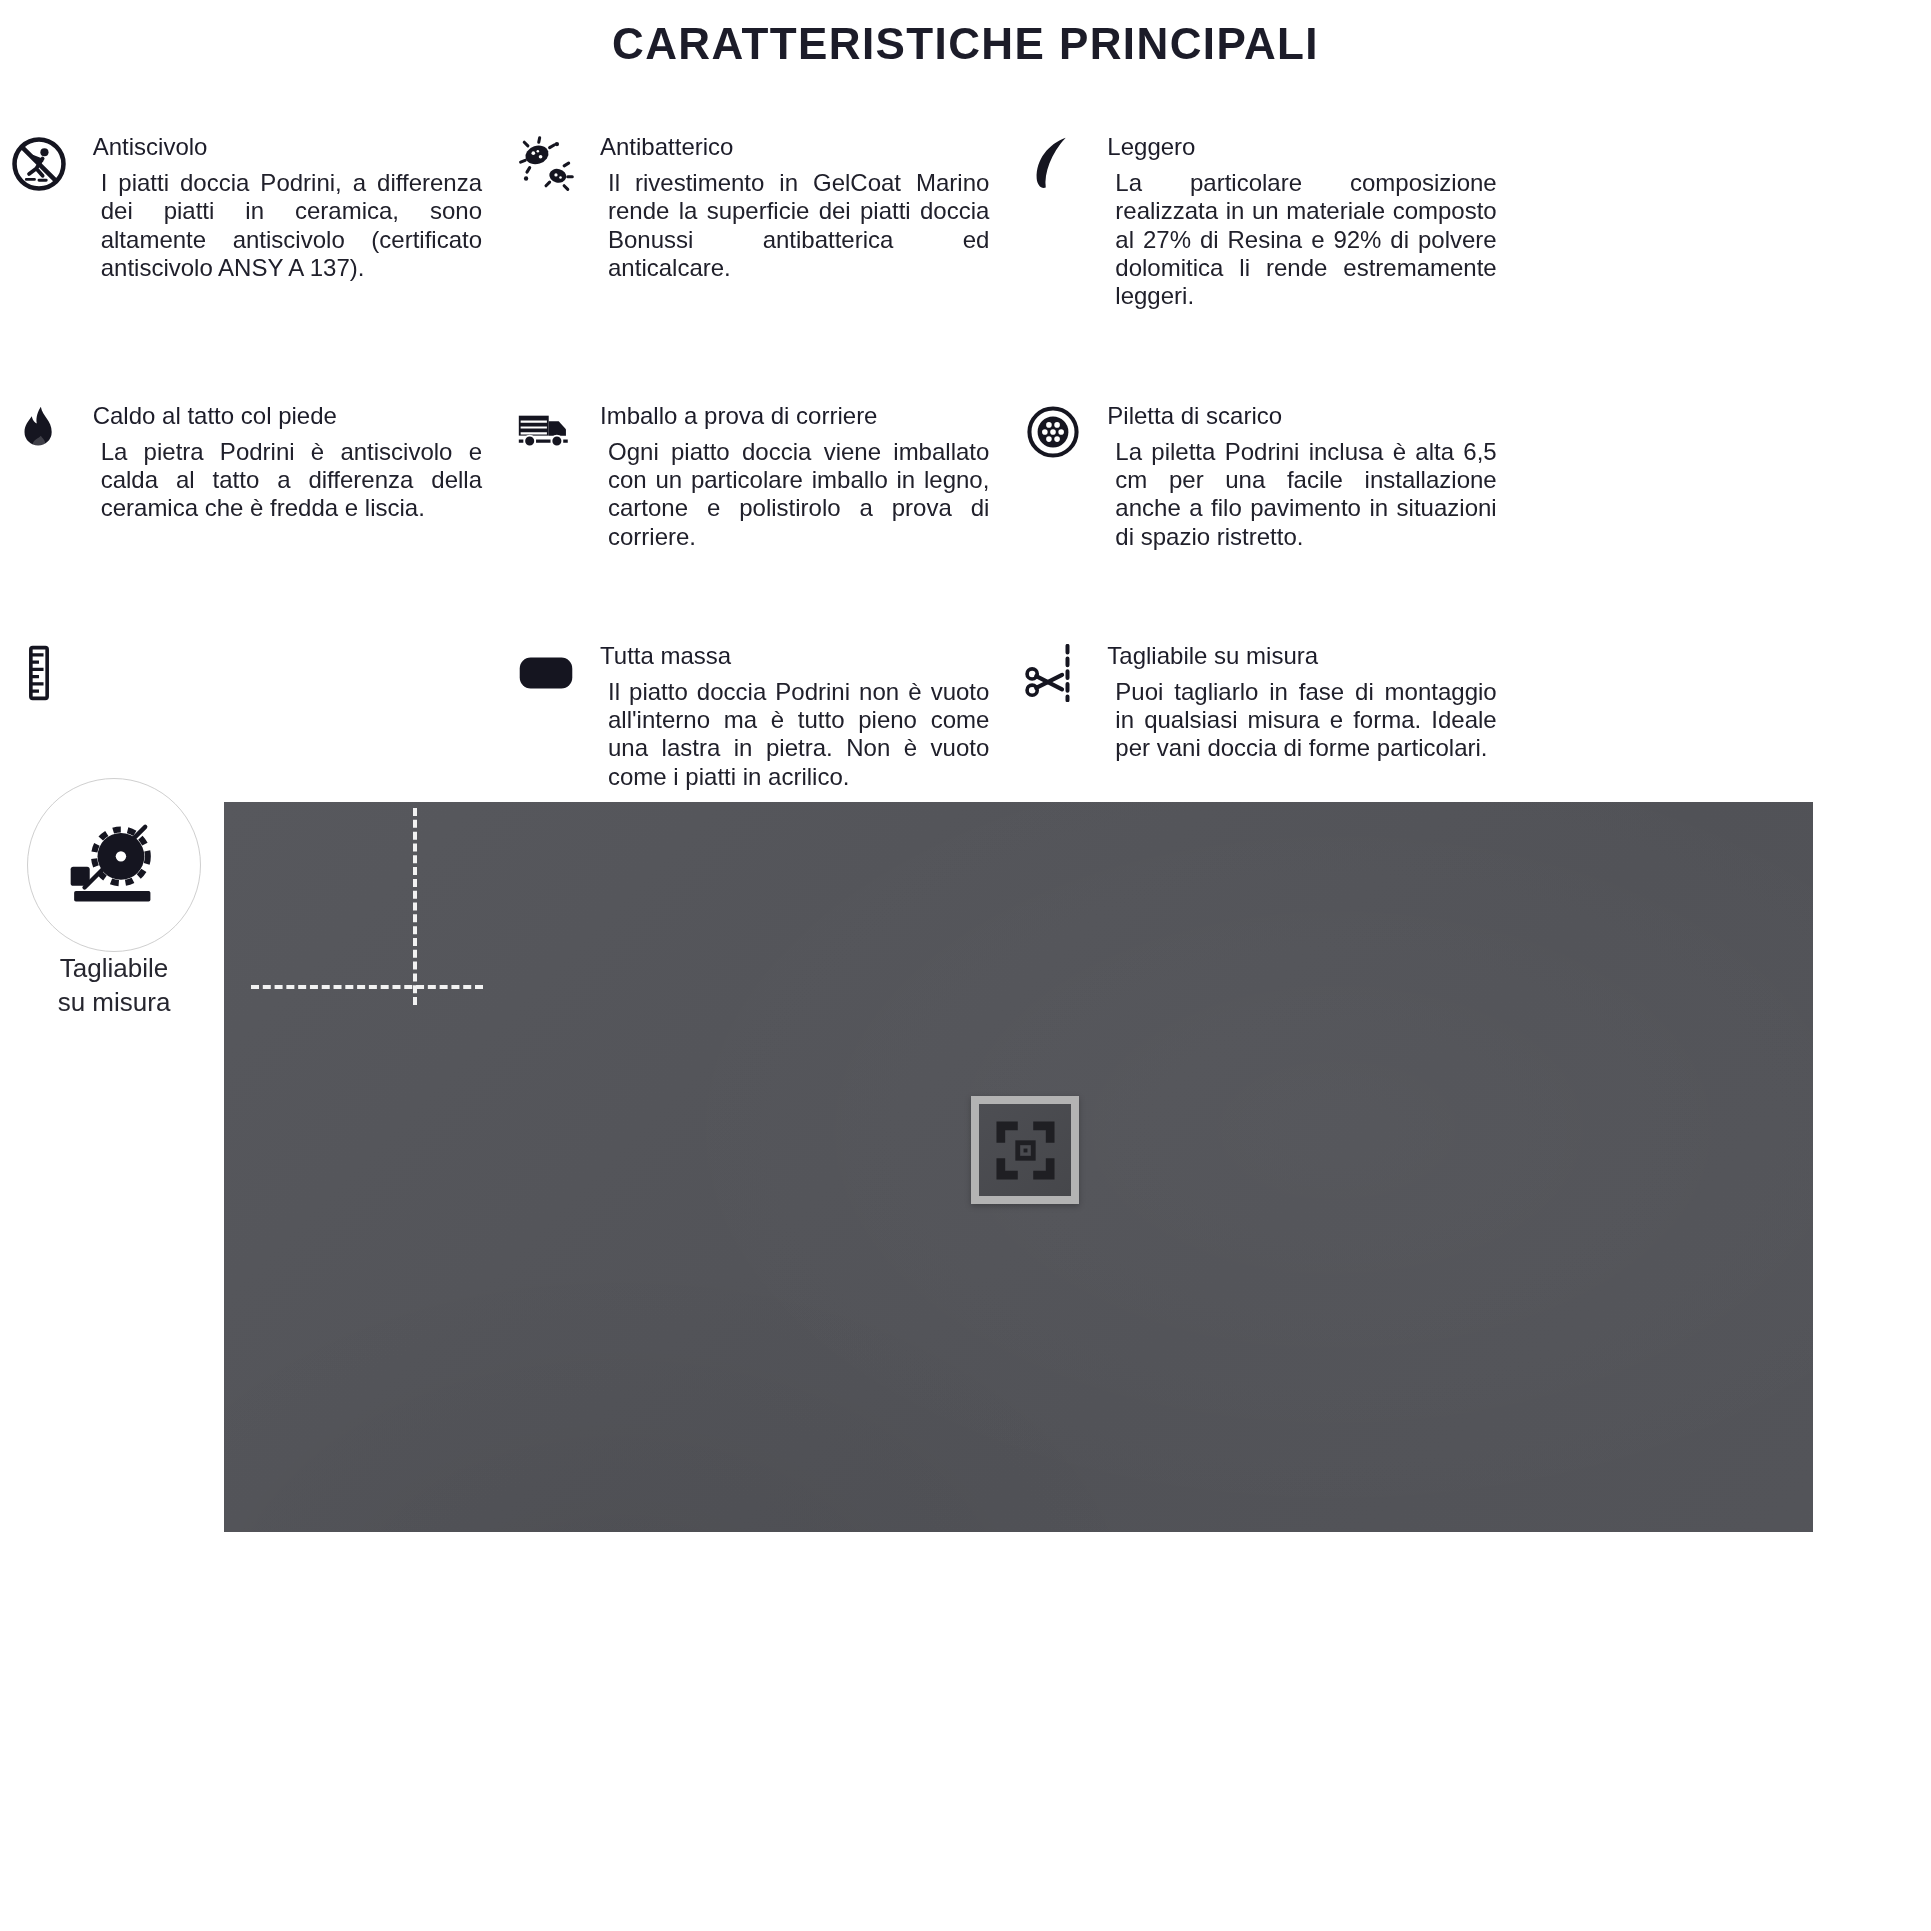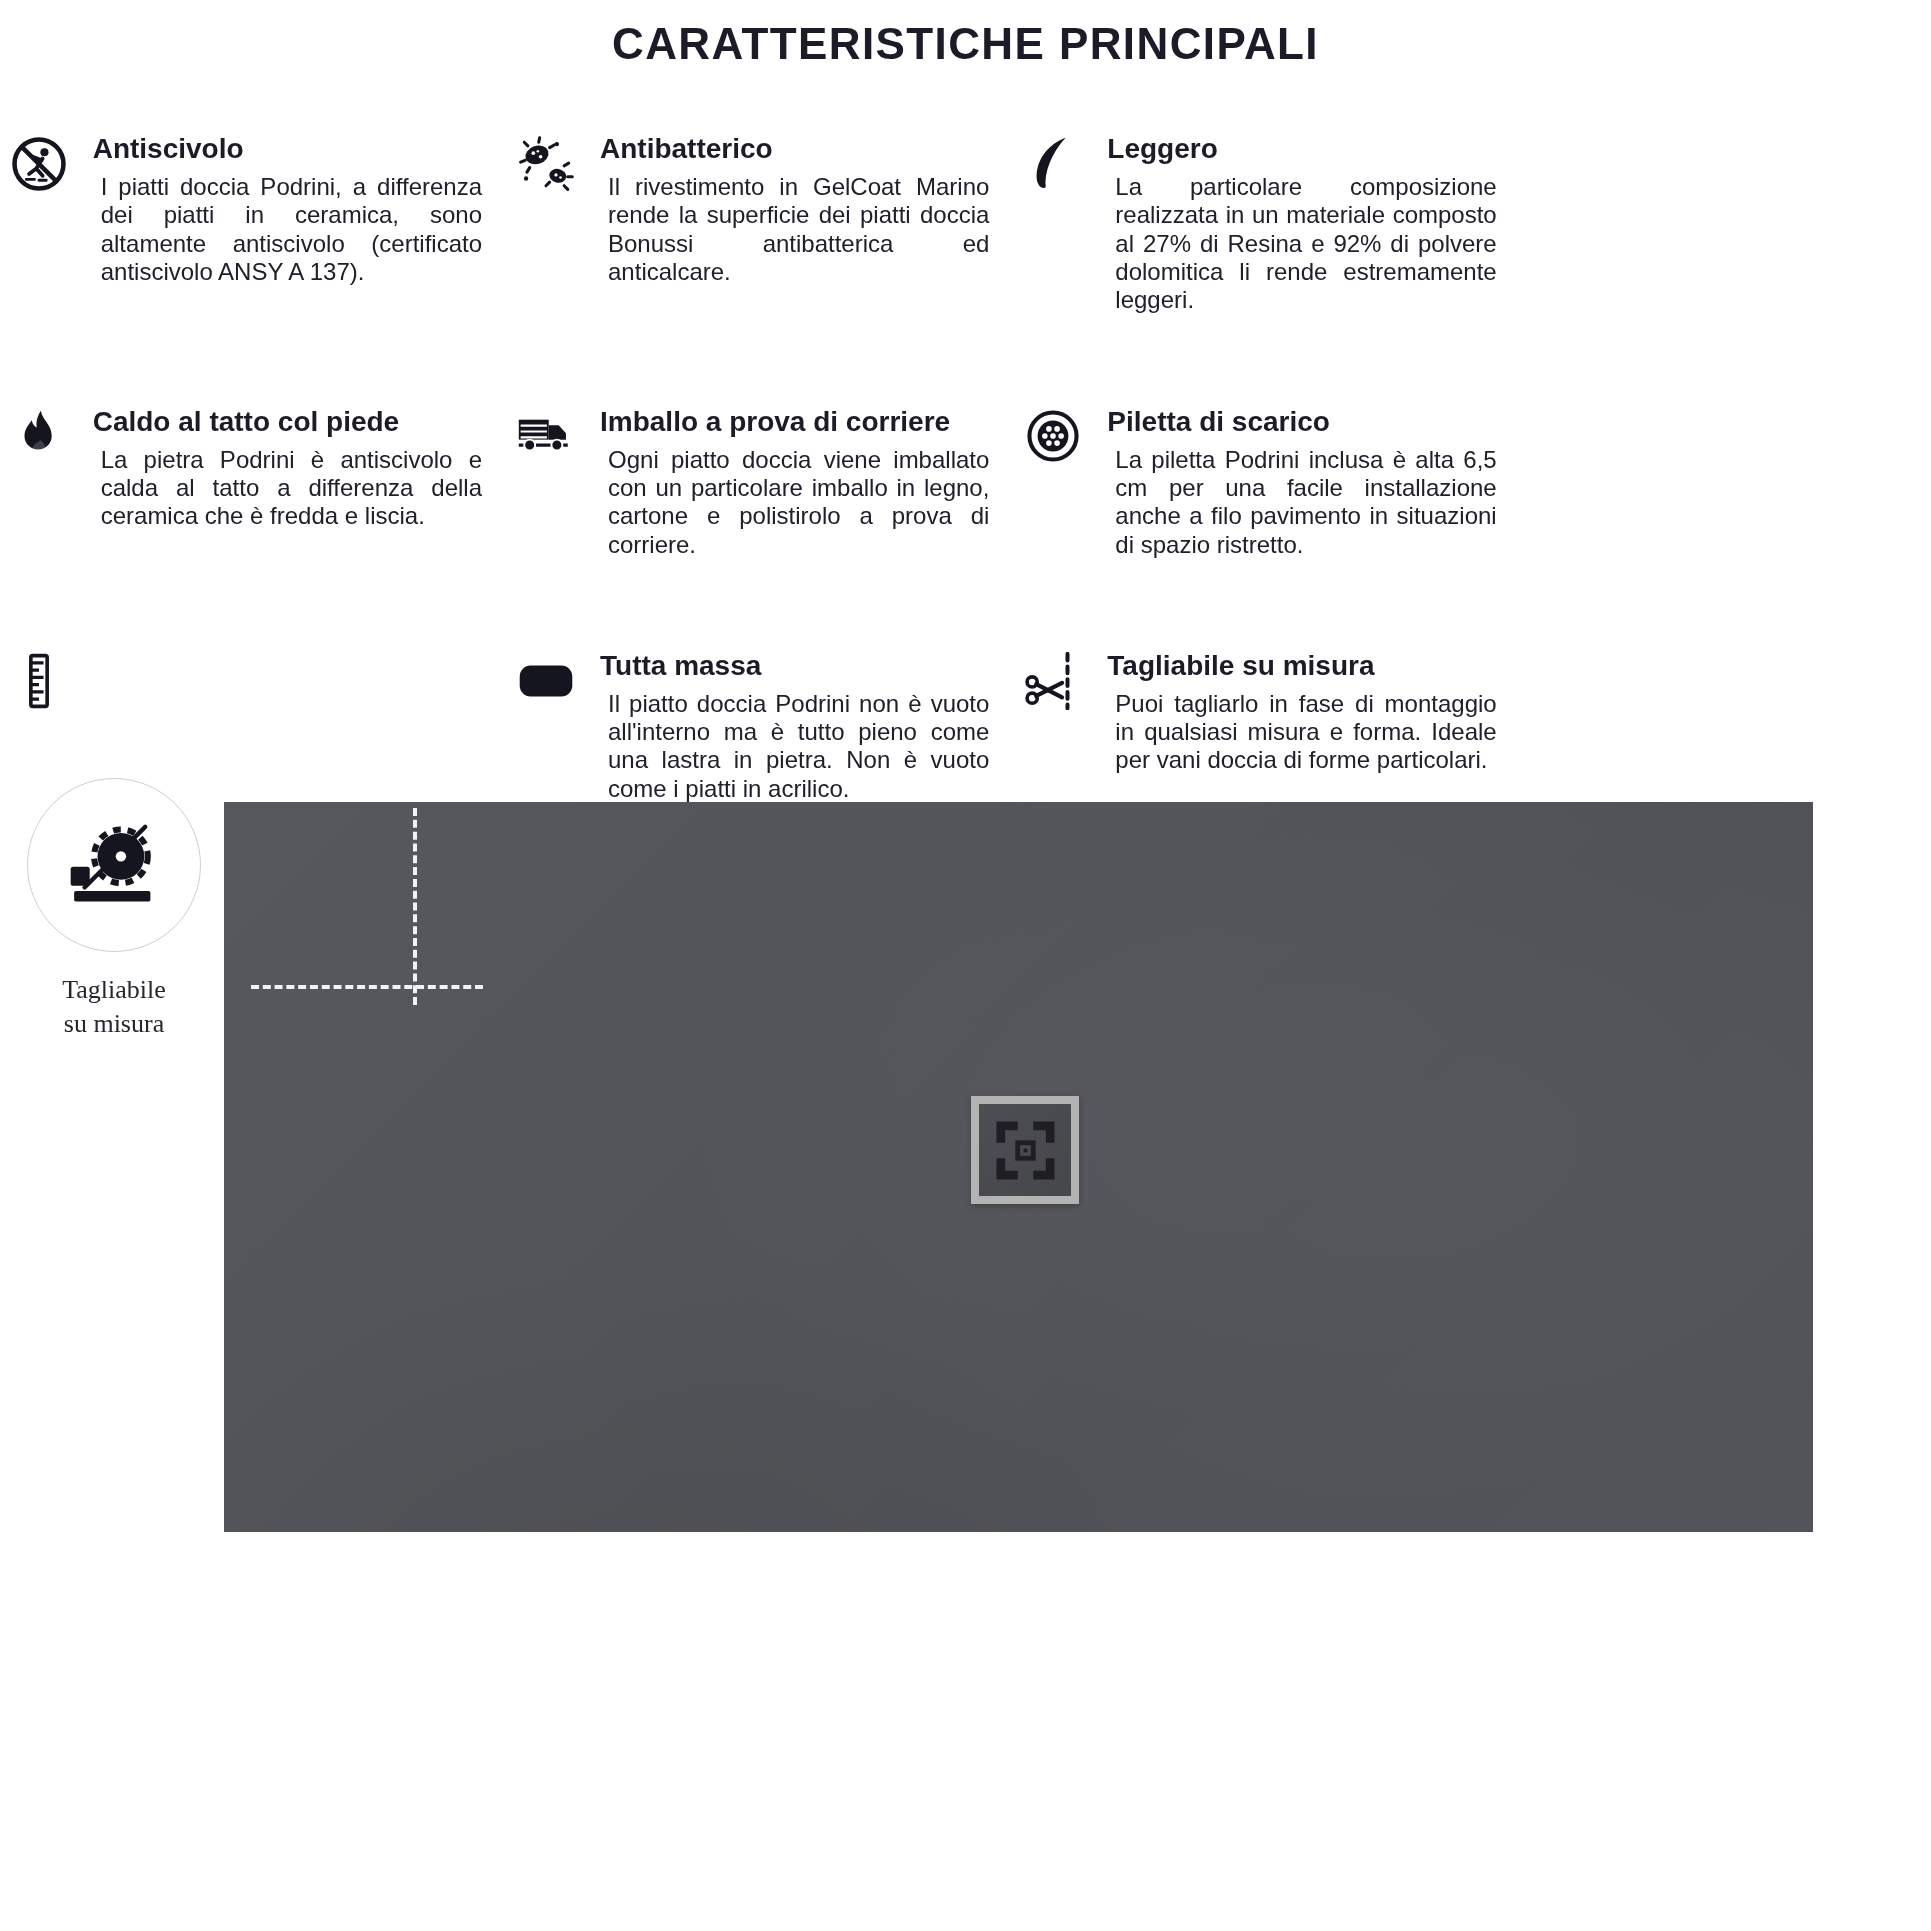--- a/index.html
+++ b/index.html
@@ -13,29 +13,29 @@
     font-size:44px;font-weight:800;letter-spacing:1.4px;color:#1c1c29;
   }
   
   .features{
     position:absolute;left:9.7px;top:133px;width:1495px;z-index:2;
     display:grid;grid-template-columns:repeat(3,1fr);column-gap:27px;row-gap:83px;
   }
   .feature{display:flex;align-items:flex-start;}
   .icon-wrap{flex:0 0 58px;width:58px;margin-right:25px;display:flex;justify-content:center;padding-top:1.9px;}
   .feature-text{flex:1;min-width:0;}
-  .feature-title{font-size:28px;font-weight:700;margin:0 0 6.8px 0;color:#1c1c29;}
+  .feature-title{font-size:24px;font-weight:400;margin:0 0 6.8px 0;color:#1c1c29;}
   .feature-body{font-size:24px;line-height:1.18;margin:8px;text-align:justify;color:#20202b;}
   
   .badge{position:absolute;left:26px;top:778px;width:176px;text-align:center;z-index:3;}
   .badge-circle{
     width:172px;height:172px;border-radius:50%;border:1.9px solid #cfcfcf;background:#fff;
     display:flex;align-items:center;justify-content:center;margin:0 auto;
   }
-  .badge-label{margin-top:21px;font-size:26px;line-height:1.3;color:#26262f;font-family:Liberation Serif, serif;}
+  .badge-label{font-size:26px;line-height:1.3;color:#26262f;}
   
   .product{
     position:absolute;left:224px;top:802px;width:1589px;height:1092px;z-index:1;
     background:
       radial-gradient(1159px 676px at 70% 30%, rgba(255,255,255,0.03), rgba(0,0,0,0) 60%),
       radial-gradient(869px 579px at 25% 75%, rgba(0,0,0,0.06), rgba(0,0,0,0) 65%),
       linear-gradient(135deg,#57585d 0%,#515257 55%,#54555a 100%);
     border-bottom:4.8px solid #47484c;
   }
   .cut-line-v{position:absolute;left:189px;top:5.8px;height:197px;width:0;border-left:4.8px dashed #f2f2f2;}

